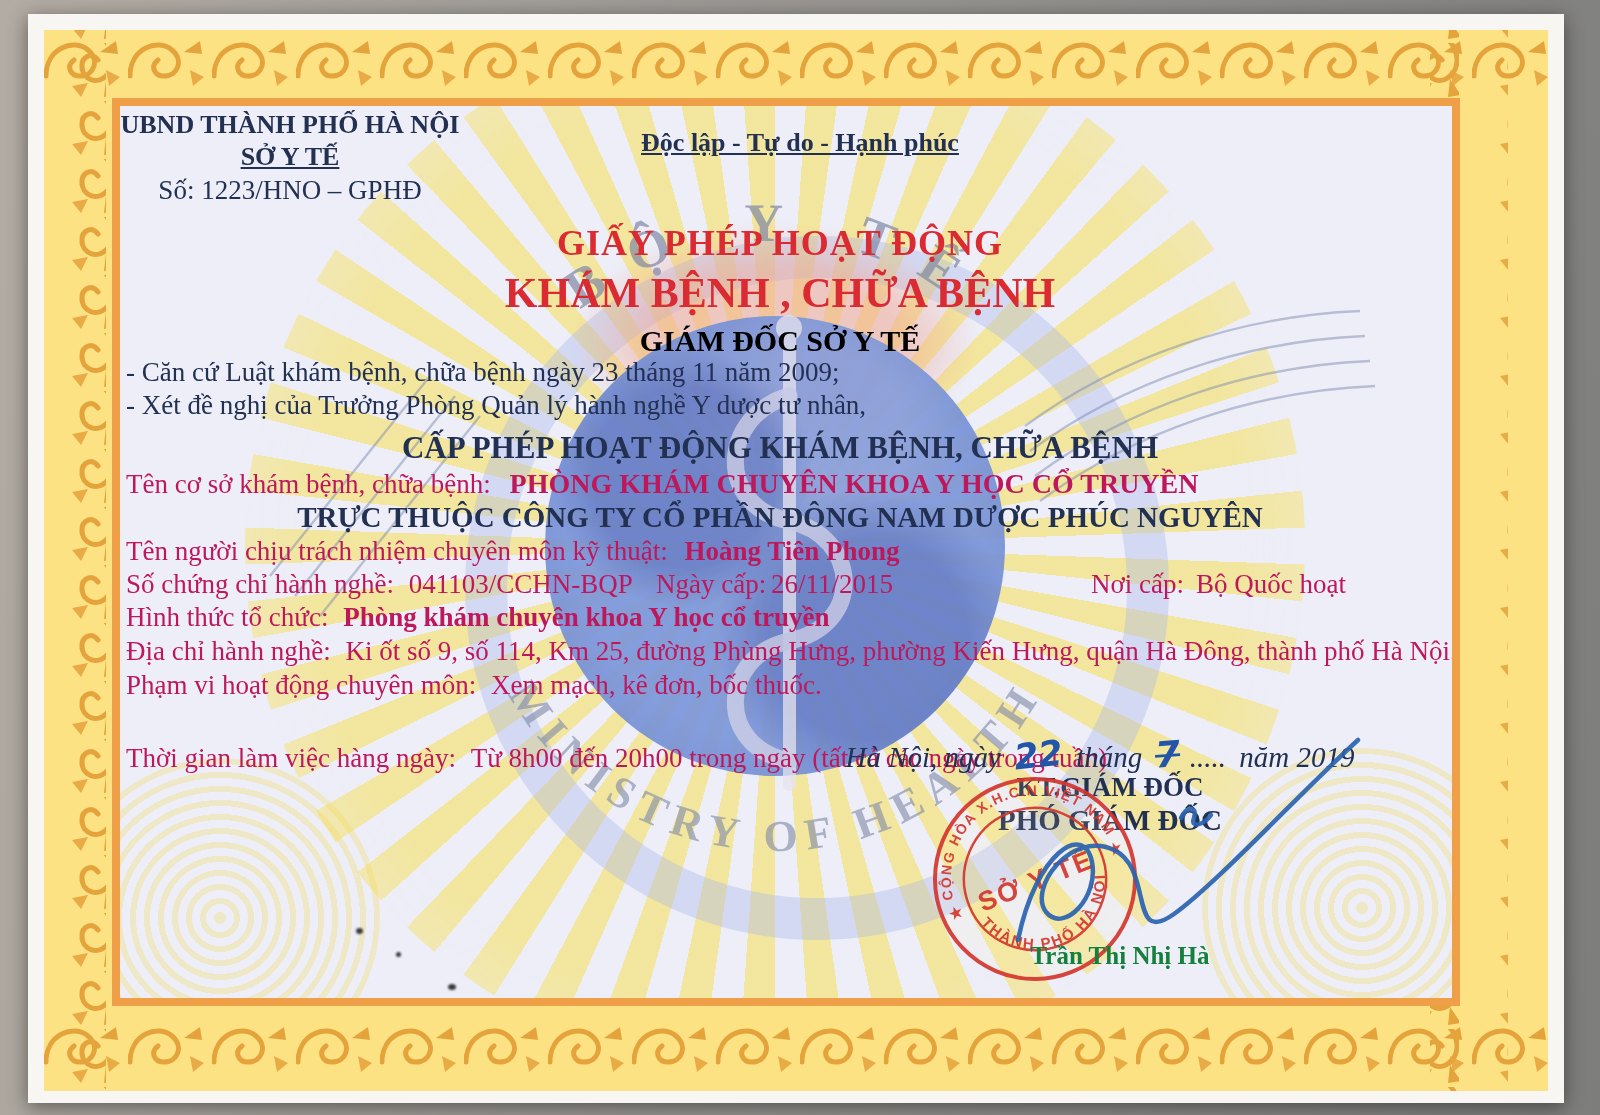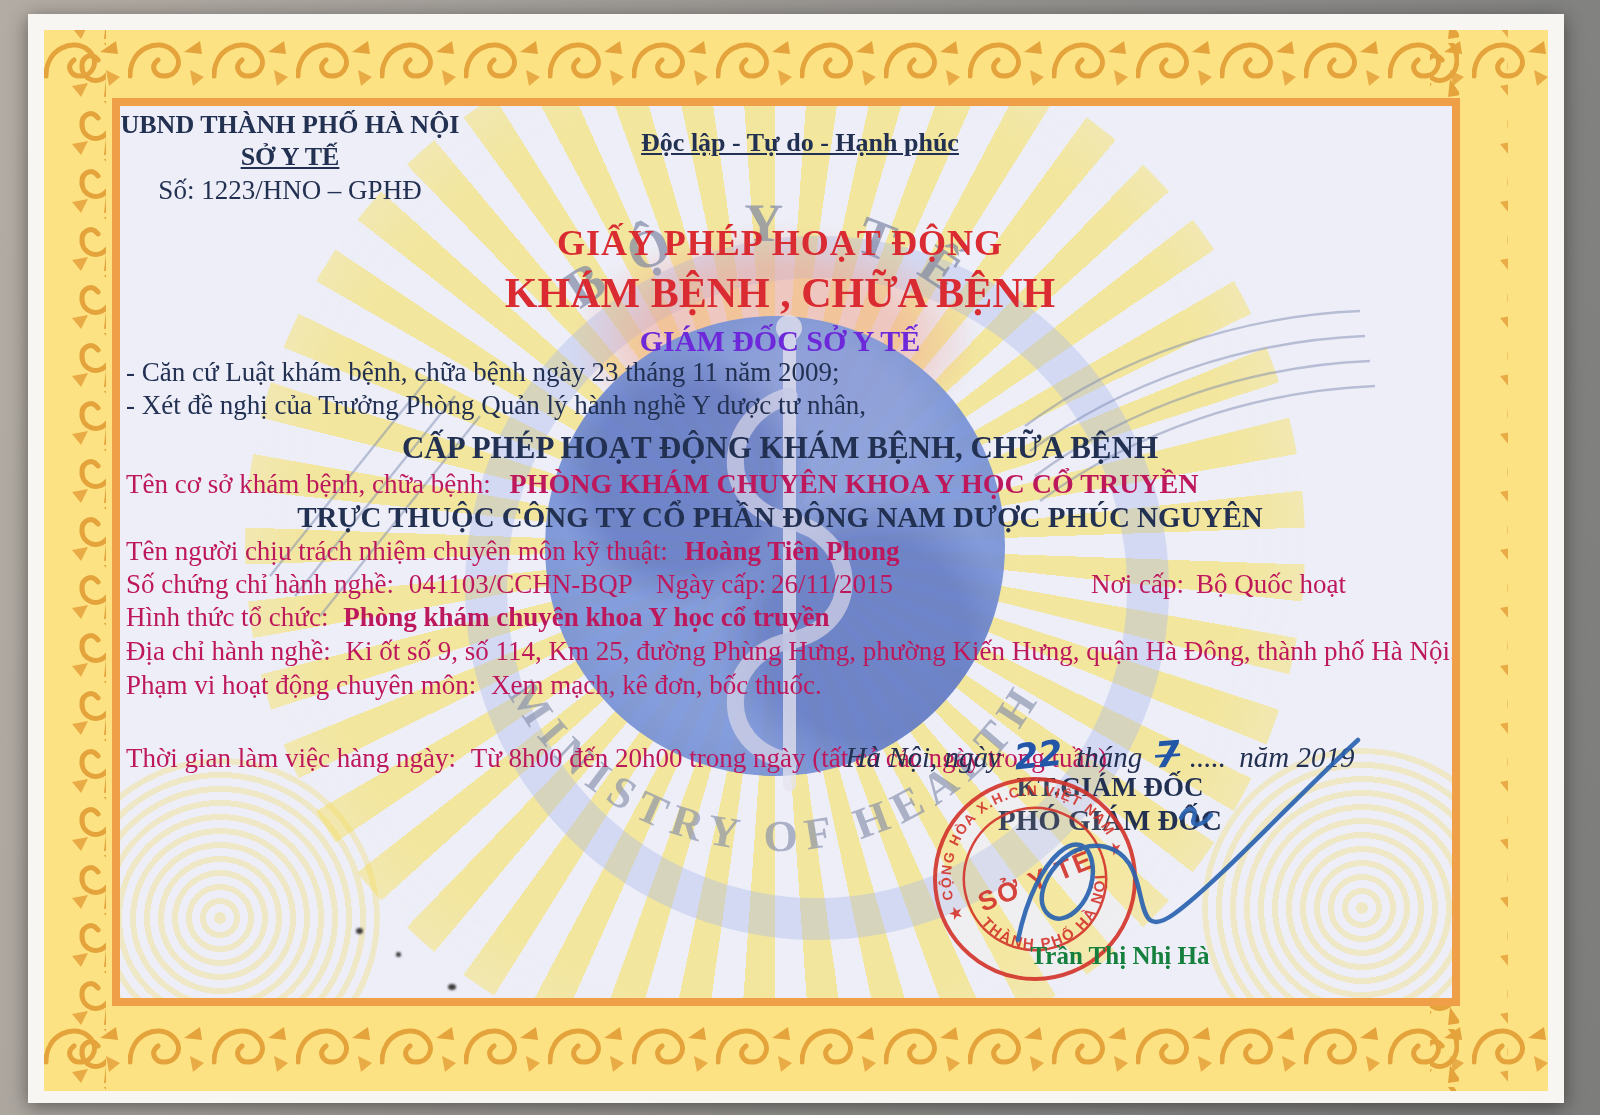--- a/index.html
+++ b/index.html
@@ -120,21 +120,21 @@
         <div style="font-size:27px;margin-top:3px;">Số: 1223/HNO – GPHĐ</div>
       </div>
 
       <div class="txt ctr" style="left:370px;top:12px;width:620px;z-index:4;">
         <div class="b u" style="font-size:26px;margin-top:10px;display:inline-block;">Độc lập - Tự do - Hạnh phúc</div>
       </div>
 
       <div class="txt ctr" style="left:0;top:116px;width:1320px;z-index:4;">
         <div class="b red" style="font-size:36px;letter-spacing:1px;">GIẤY PHÉP HOẠT ĐỘNG</div>
         <div class="b red" style="font-size:42px;margin-top:5px;">KHÁM BỆNH , CHỮA BỆNH</div>
-        <div class="b" style="font-size:30px;margin-top:7px;color:#6d28d9;">GIÁM ĐỐC SỞ Y TẾ</div>
+        <div class="b" style="font-size:30px;margin-top:7px;color:#000000;">GIÁM ĐỐC SỞ Y TẾ</div>
       </div>
 
       <div class="txt" style="left:6px;top:250px;font-size:27px;line-height:33px;z-index:4;">
         <div>- Căn cứ Luật khám bệnh, chữa bệnh ngày 23 tháng 11 năm 2009;</div>
         <div>- Xét đề nghị của Trưởng Phòng Quản lý hành nghề Y dược tư nhân,</div>
       </div>
 
       <div class="txt ctr b" style="left:0;top:324px;width:1320px;font-size:31px;z-index:4;">CẤP PHÉP HOẠT ĐỘNG KHÁM BỆNH, CHỮA BỆNH</div>
 
       <div class="row" style="top:362px;z-index:4;">

